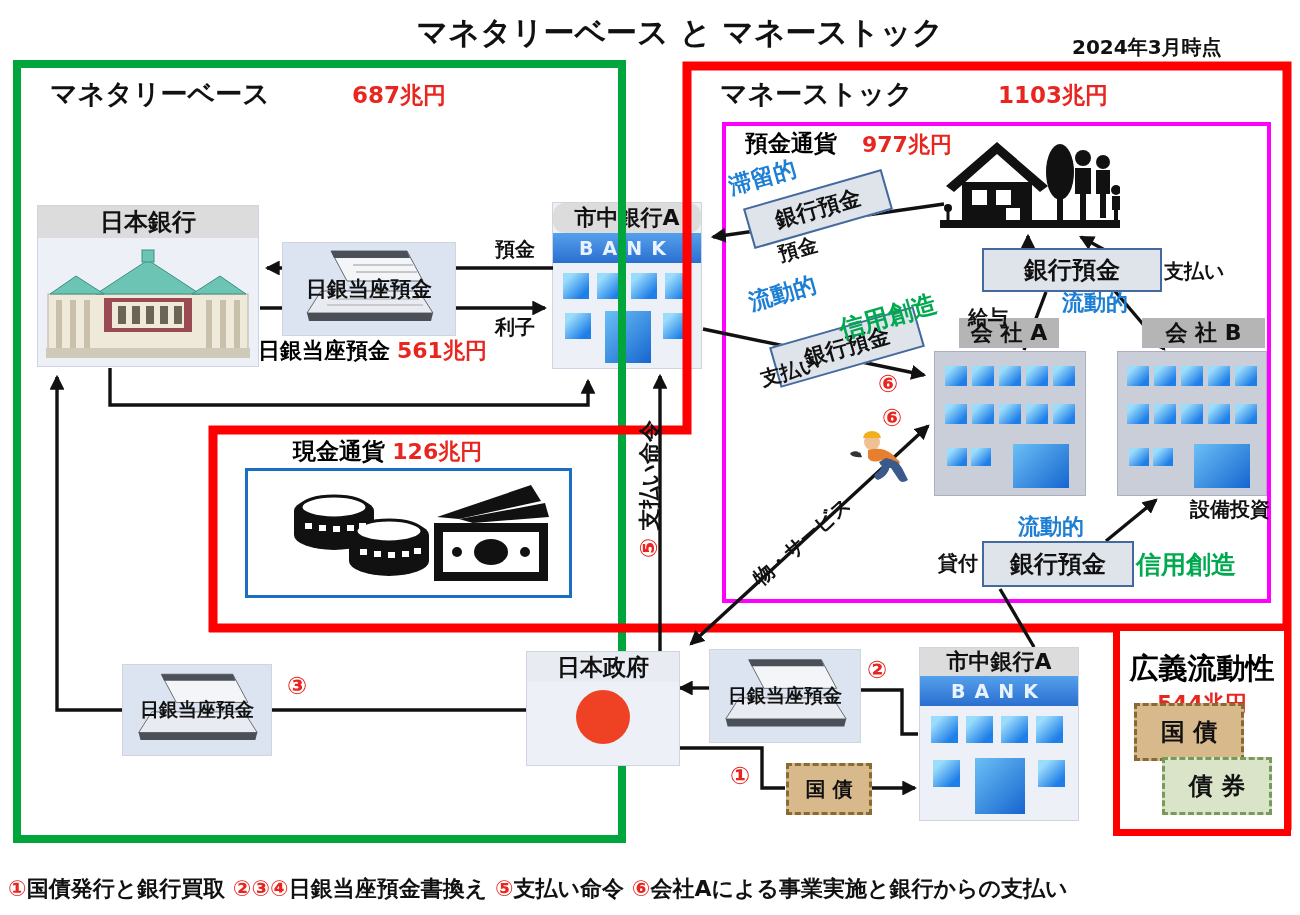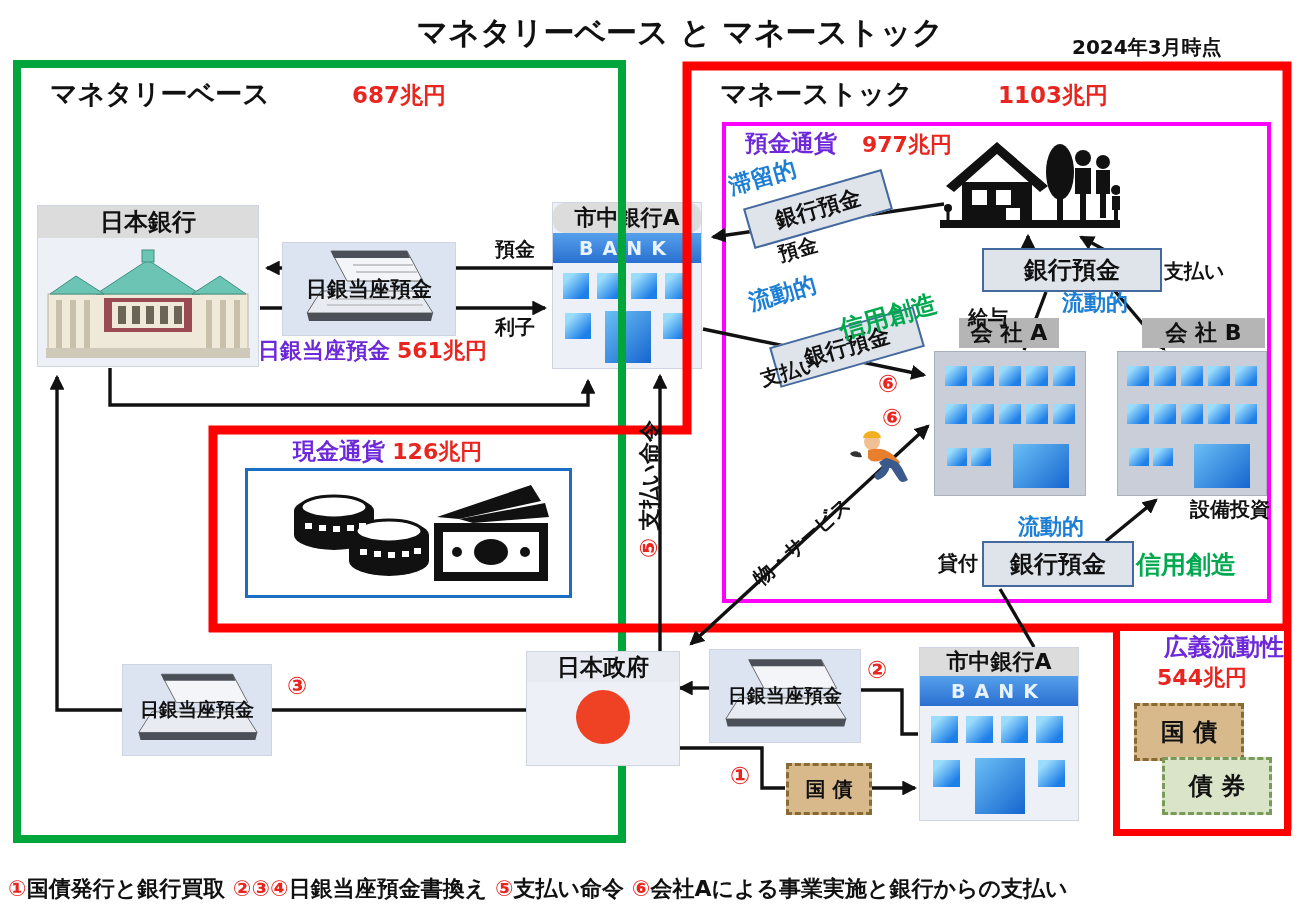--- a/index.html
+++ b/index.html
@@ -1,21 +1,21 @@
 <!DOCTYPE html>
 <html><head>
 <meta charset="utf-8">
 <style>
   html,body{margin:0;padding:0;background:#fff;}
   #canvas{position:relative;width:1300px;height:915px;background:#fff;overflow:hidden;
           font-family:"DejaVu Sans","Liberation Sans",sans-serif;color:#111;}
   .abs{position:absolute;}
   .b{font-weight:bold;}
   .red{color:#e8251f;}
-  .orange{color:#6d28d9;}
+  .orange{color:#000000;}
   .blue{color:#1d7fd4;}
   .green{color:#00a94f;}
   svg.layer{position:absolute;left:0;top:0;pointer-events:none;}
   
   .greenbox{left:13px;top:60px;width:597px;height:767px;border:8px solid #00a63c;z-index:2;}
   .magentabox{left:722px;top:122px;width:541px;height:473px;border:4px solid #ff00ff;z-index:2;}
   .broadbox{left:1113px;top:624px;width:164px;height:198px;border:7px solid #fe0000;background:#fff;z-index:5;}
   
   .node{background:#edf0f6;box-shadow:0 0 0 1px #cfd5e0;z-index:5;}
   .titlestrip{background:#dcdcdc;text-align:center;font-weight:bold;}
@@ -348,21 +348,21 @@
         <div class="win" style="width:27px;height:27px;"></div>
       <div class="win" style="width:27px;height:27px;"></div>
         <div class="win" style="width:27px;height:27px;"></div>
     </div>
     <div class="abs win" style="left:13px;top:112px;width:27px;height:27px;"></div>
     <div class="abs door" style="left:55px;top:110px;width:50px;height:56px;"></div>
     <div class="abs win" style="left:118px;top:112px;width:27px;height:27px;"></div>
   </div>
 
   <div class="abs broadbox">
-    <div class="b orange" style="text-align:right;font-size:24px;margin-top:0;">広義流動性</div>
+    <div class="b orange" style="text-align:center;font-size:29px;margin-top:18px;">広義流動性</div>
     <div class="b red" style="text-align:center;font-size:22px;">544兆円</div>
     <div class="abs tag" style="left:14px;top:72px;width:104px;height:52px;font-size:24px;">国 債</div>
     <div class="abs tag greenish" style="left:42px;top:126px;width:104px;height:52px;font-size:24px;">債 券</div>
   </div>
 
   <div class="abs lbl" style="left:8px;top:874px;font-size:22px;">
     <span class="circnum">①</span><span class="b">国債発行と銀行買取 </span><span class="circnum">②③④</span><span class="b">日銀当座預金書換え </span><span class="circnum">⑤</span><span class="b">支払い命令 </span><span class="circnum">⑥</span><span class="b">会社Aによる事業実施と銀行からの支払い</span>
   </div>
 
 </div>

